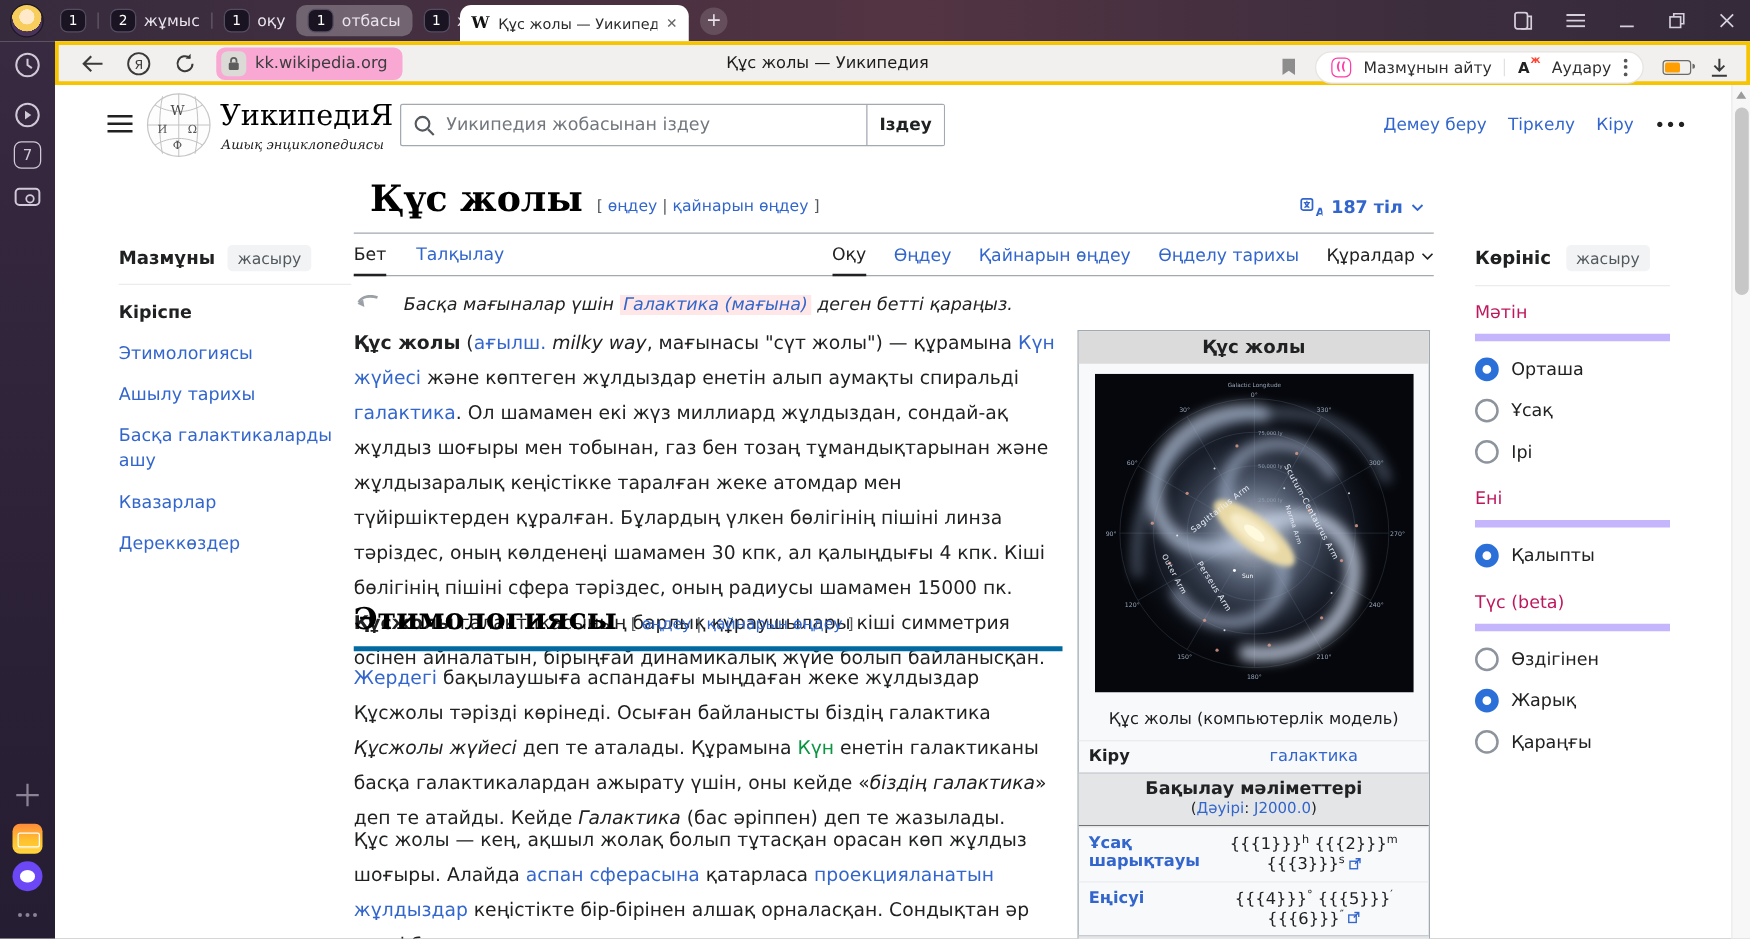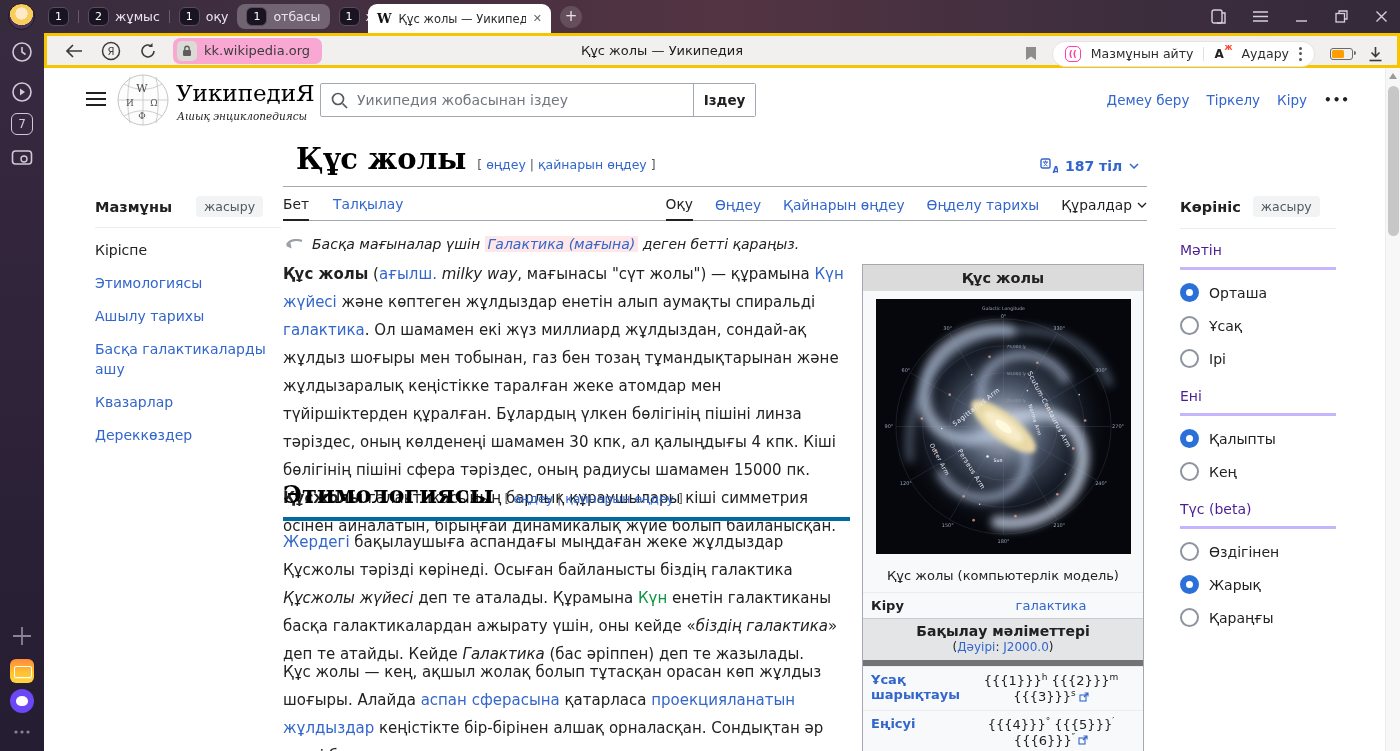--- a/index.html
+++ b/index.html
@@ -85,78 +85,78 @@
   .search input::placeholder { color:#72777d; }
   .search .mag { position:absolute; left:10px; top:8px; }
   .search button { width:62px; border:0; border-left:1px solid #a2a9b1; background:#fff;
     font-weight:bold; font-size:13.5px; color:#202122; font-family:"DejaVu Sans",sans-serif; }
   .userlinks { position:absolute; right:50px; top:24px; display:flex; gap:17px; align-items:center; font-size:13.5px; }
   .userlinks a { color:#36c; text-decoration:none; }
   .userlinks .more { color:#202122; font-weight:bold; letter-spacing:1px; font-size:12px; }
 
   
   .toc { position:absolute; left:51px; top:128px; width:186px; font-size:14px; }
-  .toc-head { display:flex; align-items:center; gap:24px; padding-bottom:10px; border-bottom:1px solid #eaecf0; }
+  .toc-head { display:flex; align-items:center; gap:10px; padding-bottom:10px; border-bottom:1px solid #eaecf0; }
   .toc-head b { font-size:14.5px; }
   .hidebtn { background:#f1f3f4; border-radius:4px; font-size:12.5px; color:#54595d; padding:3px 8px; }
   .toc-items { margin-top:12px; }
   .toc-items .it { display:block; margin-bottom:13px; line-height:20px; color:#36c; text-decoration:none; }
-  .toc-items .it.cur { color:#202122; font-weight:normal; }
+  .toc-items .it.cur { color:#202122; font-weight:bold; }
 
   
   .h1row { position:absolute; left:239px; top:74px;margin-left:13px; }
   .h1 { font-family:"DejaVu Serif",serif; font-size:29px; color:#000; display:inline; }
   .editlinks { font-size:12.5px; color:#54595d; margin-left:6px; }
   .editlinks a { color:#36c; text-decoration:none; }
   .langbtn { position:absolute; left:996px; top:90px; display:flex; align-items:center; gap:7px; }
   .langbtn .cnt { color:#36c; font-weight:bold; font-size:14px; }
   .titlehr { position:absolute; left:239px; top:118px; width:864px; height:1px; background:#a2a9b1; }
   .ptabs { position:absolute; left:239px; top:128px; width:864px; height:25px; border-bottom:1px solid #a2a9b1; font-size:13.8px; }
   .ptabs .l { position:absolute; left:0; display:flex; gap:24px; }
   .ptabs .r { position:absolute; right:0; display:flex; gap:22px; align-items:center; }
   .ptabs a { color:#36c; text-decoration:none; padding-bottom:7px; }
   .ptabs .sel { color:#202122; border-bottom:2px solid #202122; }
   .ptabs .plain { color:#202122; display:flex; gap:5px; align-items:center; padding-bottom:7px; }
 
   
   .hatnote { position:absolute; left:239px; top:168px; width:600px; font-style:italic; font-size:14px;
-    display:flex; align-items:flex-end; gap:9px; }
+    display:flex; align-items:flex-start; gap:20px; }
   .hatnote .dab { background:#fee7e6; color:#36c; padding:0 3px; text-decoration:none; }
   .para { position:absolute; left:239px; width:567px; font-size:15px; line-height:28px; color:#202122; }
   .para a { color:#36c; text-decoration:none; }
   .para a.green { color:#0b9441; }
   .p1 { top:192px; } .p2 { top:460px; } .p3 { top:590px; }
   .h2row { position:absolute; left:239px; top:412px; width:567px; border-bottom:4px solid #0369a1; padding-bottom:8px; }
   .h2 { font-family:"DejaVu Serif",serif; font-size:24px; color:#000; display:inline; }
 
   
   .infobox { position:absolute; left:818px; top:196px; width:282px; background:#f8f9fa;
     border:1px solid #a2a9b1; font-size:13px; }
   .ib-title { background:#dbdbdb; text-align:center; font-weight:bold; font-size:14.5px; padding:5px 0; }
   .ib-img { padding:8px 7px 6px; display:flex; justify-content:center; }
   .ib-cap { text-align:center; font-size:13px; padding:8px 4px 9px; }
   .ib-row { display:flex; border-top:1px solid #eaecf0; }
   .ib-row .lab { width:96px; font-weight:bold; padding:5px 4px 5px 8px; }
   .ib-row .lab a { color:#36c; text-decoration:none; }
   .ib-row .val { flex:1; text-align:center; padding:5px 4px; color:#202122; }
   .ib-row .val a { color:#36c; text-decoration:none; }
-  .ib-sec { background:#e4e5e7; border-top:1px solid #c8ccd1; border-bottom:6px solid #737373;
+  .ib-sec { background:#e4e5e7; border-top:1px solid #c8ccd1; border-bottom:1px solid #737373;
     text-align:center; padding:4px 0 6px; }
   .ib-sec b { font-size:14px; }
   .ib-sec .sub { font-size:12px; }
   .ib-sec .sub a { color:#36c; text-decoration:none; }
   .bluev { color:#36c; }
   .bluev sup { font-size:9px; }
   .extic { display:inline-block; margin-left:3px; }
 
   
   .appear { position:absolute; left:1136px; top:128px; width:156px; font-size:14px; }
   .ap-head { display:flex; align-items:center; gap:12px; padding-bottom:11px; border-bottom:1px solid #eaecf0; }
   .ap-head b { font-size:14.5px; }
-  .ap-label { color:#4c1d95; padding:13px 0 9px; border-bottom:3px solid #c4b5fd; margin-bottom:6px; }
+  .ap-label { color:#be185d; padding:13px 0 9px; border-bottom:6px solid #c4b5fd; margin-bottom:6px; }
   .radio-row { display:flex; align-items:center; gap:10px; padding:7px 0; }
   .rad { width:19px; height:19px; border-radius:50%; border:2px solid #8d949e; background:#fff; flex:none; }
   .rad.on { border:6px solid #2a70d8; }
 
   
   .pscroll { position:absolute; left:1341px; top:0; width:15px; height:683px; background:#f7f7f7; border-left:1px solid #ececec; }
   .pscroll .up { position:absolute; left:3px; top:5px; width:0; height:0;
     border-left:4.5px solid transparent; border-right:4.5px solid transparent; border-bottom:6px solid #9b9b9b; }
   .pscroll .thumb { position:absolute; left:2px; top:18px; width:11px; height:150px; background:#c7c7c7; border-radius:6px; }
 </style>
@@ -548,24 +548,20 @@
         </div>
       <div class="radio-row">
           <span class="rad"></span>
           <span>Ірі</span>
         </div>
       <div class="ap-label">Ені</div>
       <div class="radio-row">
           <span class="rad on"></span>
           <span>Қалыпты</span>
         </div>
-      <div class="radio-row">
-          <span class="rad"></span>
-          <span>Кең</span>
-        </div>
       <div class="ap-label">Түс (beta)</div>
       <div class="radio-row">
           <span class="rad"></span>
           <span>Өздігінен</span>
         </div>
       <div class="radio-row">
           <span class="rad on"></span>
           <span>Жарық</span>
         </div>
       <div class="radio-row">

